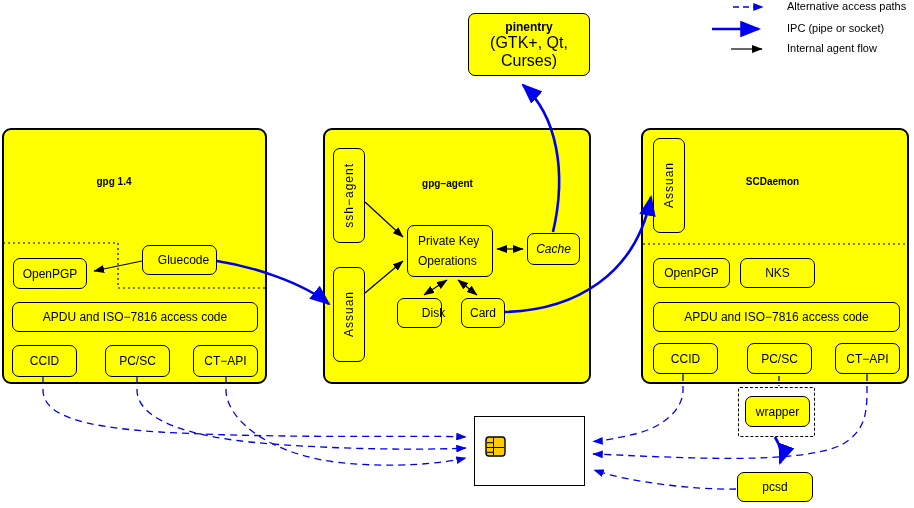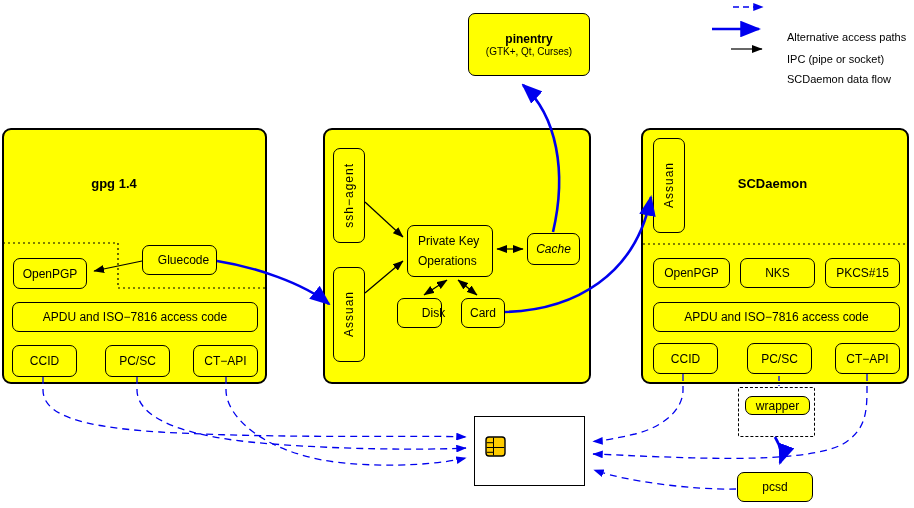--- a/index.html
+++ b/index.html
@@ -8,48 +8,49 @@
     background:#ffffff;
     font-family:"Liberation Sans", "DejaVu Sans", sans-serif;
     color:#000;
   }
   .box {
     position:absolute; background:#ffff00; border:1.5px solid #000;
     border-radius:7px; display:flex; align-items:center; justify-content:center;
     font-size:12px; text-align:center; box-sizing:border-box;
   }
   .bigbox { border-radius:9px; border-width:2px; }
-  .title { position:absolute; font-weight:bold; font-size:13px; text-align:center; }
+  .title { position:absolute; font-weight:bold; font-size:10px; text-align:center; }
   .vbox { font-size:12px; }
   .vlabel { writing-mode:vertical-rl; transform:rotate(180deg); letter-spacing:1px; }
   .pko {
     flex-direction:column; align-items:flex-start; justify-content:center;
     padding-left:10px; line-height:20px; text-align:left;
   }
   .dashed-rect {
     position:absolute; border:1.5px dashed #000; background:transparent;
     box-sizing:border-box; border-radius:2px;
   }
   .whitebox {
     position:absolute; background:#fff; border:1.5px solid #000; box-sizing:border-box;
   }
-  .legend-text { position:absolute; font-size:11px; white-space:nowrap;margin-top:31px; }
+  .legend-text { position:absolute; font-size:11px; white-space:nowrap; }
   .pin-title { font-weight:bold; font-size:12px; }
-  .pin-sub { font-size:10px; margin-top:0; }
+  .pin-sub { font-size:16px; margin-top:0; }
   svg.overlay { position:absolute; left:0; top:0; z-index:10; pointer-events:none; }
 </style>
 </head>
 <body>
 
 <div id="stage">
 
   <div class="box bigbox" style="left:2px; top:128px; width:265px; height:256px;"></div>
   <div class="title" style="left:39px; top:176px; width:150px;">gpg 1.4</div>
 
   <div class="box bigbox" style="left:323px; top:128px; width:268px; height:256px;"></div>
+  <div class="title" style="left:380px; top:178px; width:135px;">gpg−agent</div>
 
   <div class="box bigbox" style="left:641px; top:128px; width:268px; height:256px;"></div>
   <div class="title" style="left:700px; top:176px; width:145px;">SCDaemon</div>
 
   <div class="box" style="left:468px; top:13px; width:122px; height:63px; flex-direction:column;">
     <div class="pin-title">pinentry</div>
     <div class="pin-sub">(GTK+, Qt, Curses)</div>
   </div>
 
   <div class="box" style="left:13px; top:258px; width:74px; height:31px;">
@@ -93,49 +94,46 @@
 
   <div class="box vbox" style="left:653px; top:138px; width:32px; height:95px;">
     <span class="vlabel">Assuan</span>
   </div>
   <div class="box" style="left:653px; top:258px; width:77px; height:30px;">
     <span>OpenPGP</span>
   </div>
   <div class="box" style="left:740px; top:258px; width:75px; height:30px;">
     <span>NKS</span>
   </div>
-  <div class="box" style="left:825px; top:258px; width:75px; height:30px;">
-    <span>PKCS#15</span>
-  </div>
   <div class="box" style="left:653px; top:302px; width:247px; height:30px;">
     <span>APDU and ISO−7816 access code</span>
   </div>
   <div class="box" style="left:653px; top:343px; width:65px; height:31px;">
     <span>CCID</span>
   </div>
   <div class="box" style="left:747px; top:343px; width:65px; height:31px;">
     <span>PC/SC</span>
   </div>
   <div class="box" style="left:835px; top:343px; width:65px; height:31px;">
     <span>CT−API</span>
   </div>
 
   <div class="dashed-rect" style="left:738px; top:387px; width:77px; height:50px;"></div>
-  <div class="box" style="left:745px; top:396px; width:65px; height:19px;">
+  <div class="box" style="left:745px; top:396px; width:65px; height:31px;">
     <span>wrapper</span>
   </div>
   <div class="box" style="left:737px; top:472px; width:76px; height:30px;">
     <span>pcsd</span>
   </div>
 
   <div class="whitebox" style="left:474px; top:416px; width:111px; height:70px;"></div>
 
   <div class="legend-text" style="left:787px; top:0px;">Alternative access paths</div>
   <div class="legend-text" style="left:787px; top:22px;">IPC (pipe or socket)</div>
-  <div class="legend-text" style="left:787px; top:42px;">SCDaemon data flow</div>
+  <div class="legend-text" style="left:787px; top:42px;">Internal agent flow</div>
 
   <svg class="overlay" width="914" height="508" viewBox="0 0 914 508">
     <defs>
       <marker id="mb" viewBox="0 0 8 6" refX="7.5" refY="3" markerWidth="9" markerHeight="7" orient="auto-start-reverse">
         <path d="M0,0 L8,3 L0,6 z" fill="#000"></path>
       </marker>
       <marker id="ms" viewBox="0 0 8 6" refX="7.5" refY="3" markerWidth="8" markerHeight="6" orient="auto">
         <path d="M0,0 L8,3 L0,6 z" fill="#0000ee"></path>
       </marker>
       <marker id="mL" viewBox="0 0 10 8" refX="9" refY="4" markerWidth="8" markerHeight="6.5" orient="auto">

